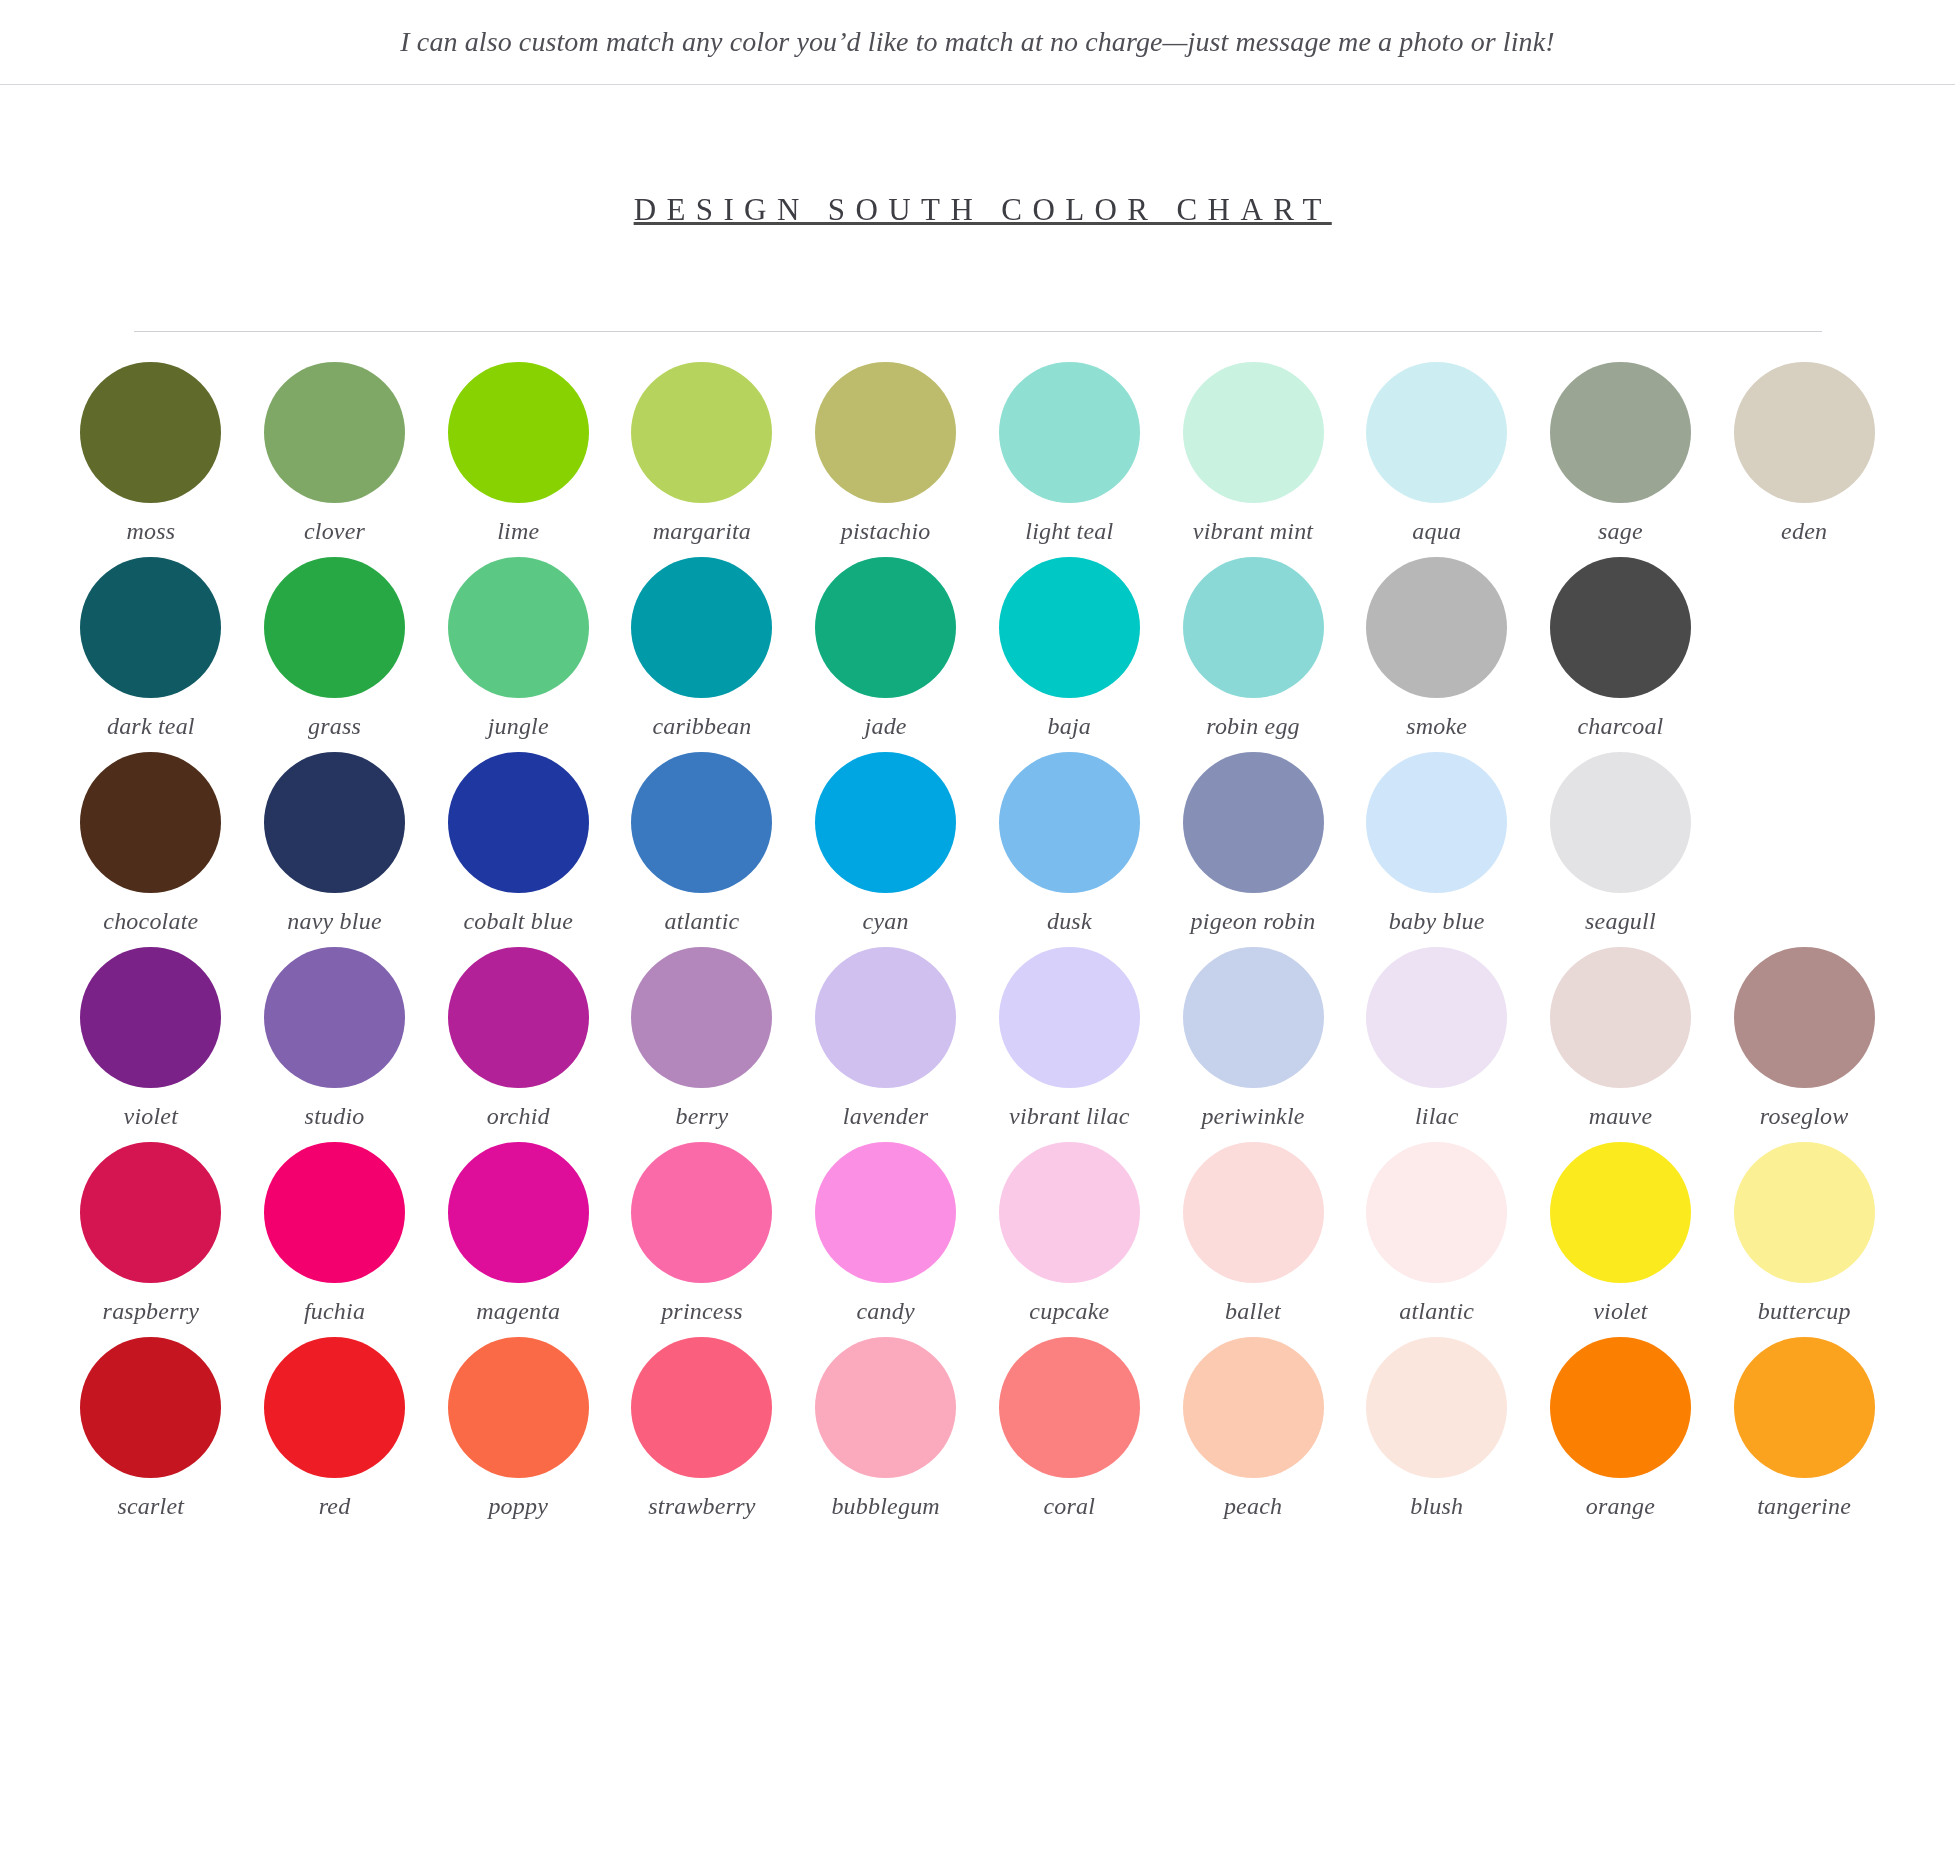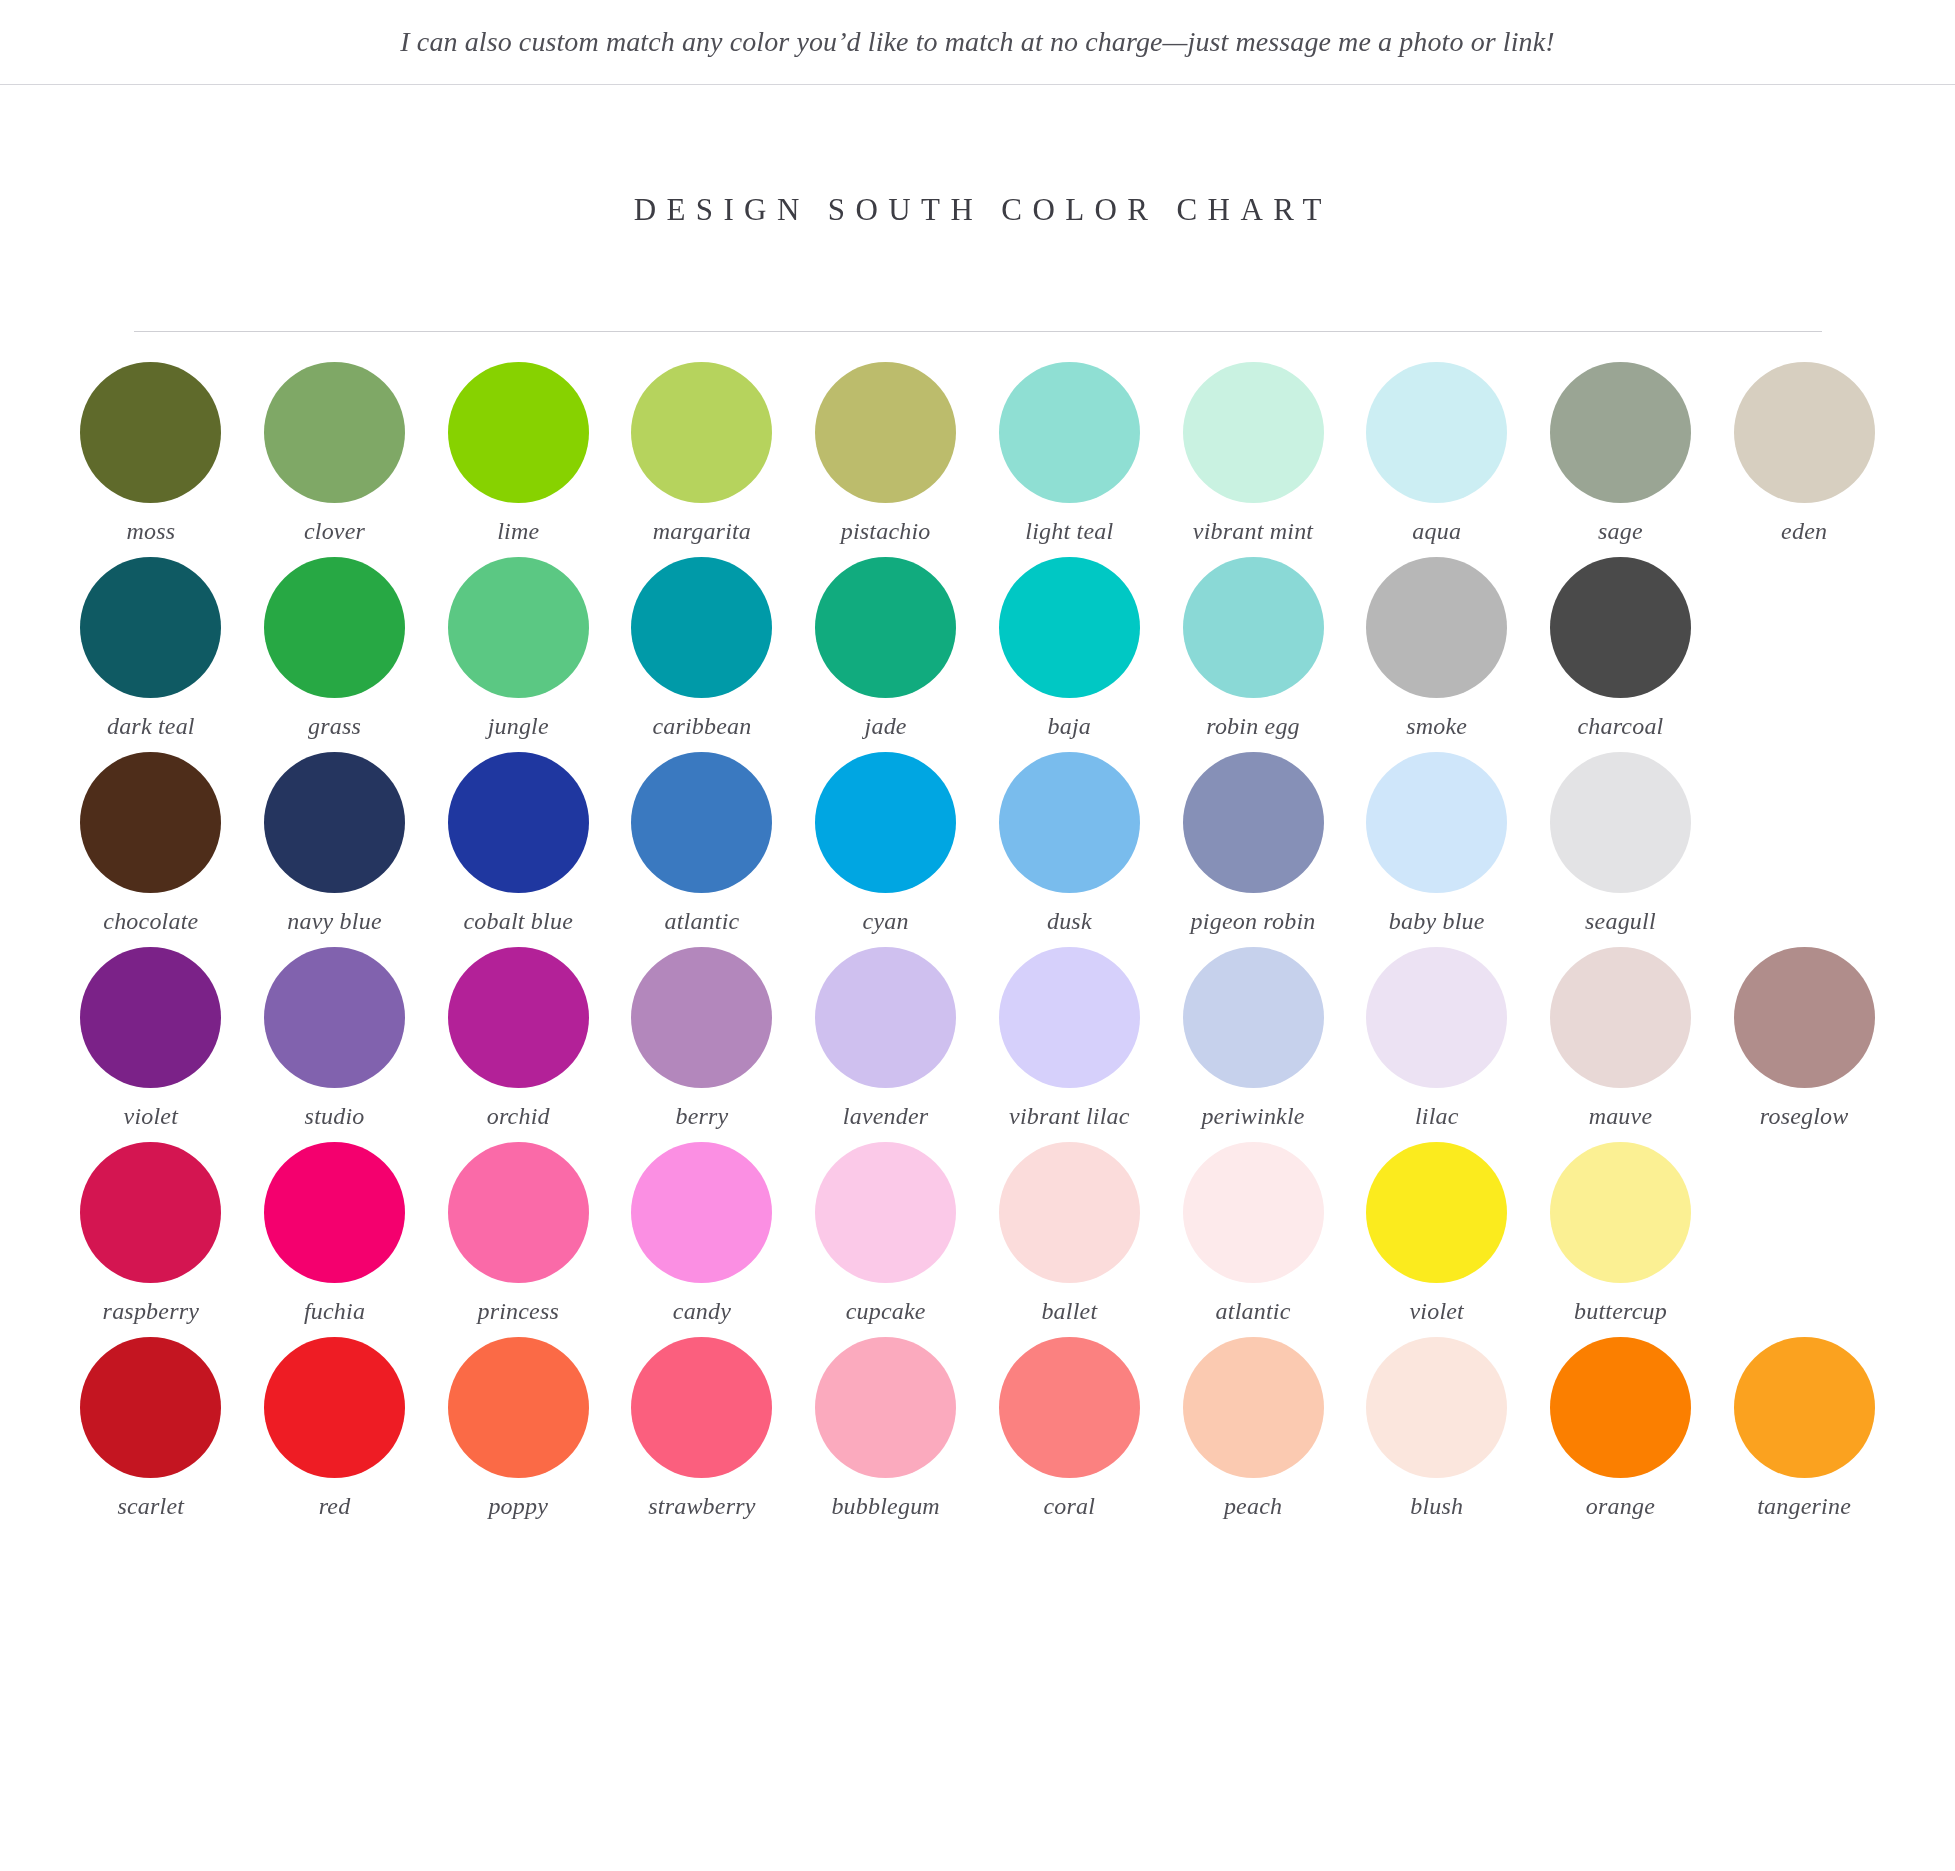--- a/index.html
+++ b/index.html
@@ -32,20 +32,21 @@
     color: #4e4e55;
     white-space: nowrap;
   }
 
   
   .title-wrap {
     width: 100%;
     padding-top: 86px;
     display: flex;
     justify-content: center;
+    text-decoration: underline;
   }
   .chart-title {
     font-size: 31px;
     letter-spacing: 10.4px;
     text-indent: 10.4px;
     color: #3d3d44;
     font-weight: 400;
     white-space: nowrap;
   }
 
@@ -275,20 +276,24 @@
     <div class="swatch-row">
       <div class="swatch">
         <div class="swatch-dot" title="#d41551" style="background: rgb(212, 21, 81);"></div>
         <div class="swatch-label">raspberry</div>
       </div>
       <div class="swatch">
         <div class="swatch-dot" title="#f4006e" style="background: rgb(244, 0, 110);"></div>
         <div class="swatch-label">fuchia</div>
       </div>
       <div class="swatch">
+        <div class="swatch-dot" title="#de0d9a" style="background: rgb(222, 13, 154);"></div>
+        <div class="swatch-label">magenta</div>
+      </div>
+      <div class="swatch">
         <div class="swatch-dot" title="#fa6aa8" style="background: rgb(250, 106, 168);"></div>
         <div class="swatch-label">princess</div>
       </div>
       <div class="swatch">
         <div class="swatch-dot" title="#fb8fe3" style="background: rgb(251, 143, 227);"></div>
         <div class="swatch-label">candy</div>
       </div>
       <div class="swatch">
         <div class="swatch-dot" title="#fbc9e8" style="background: rgb(251, 201, 232);"></div>
         <div class="swatch-label">cupcake</div>

